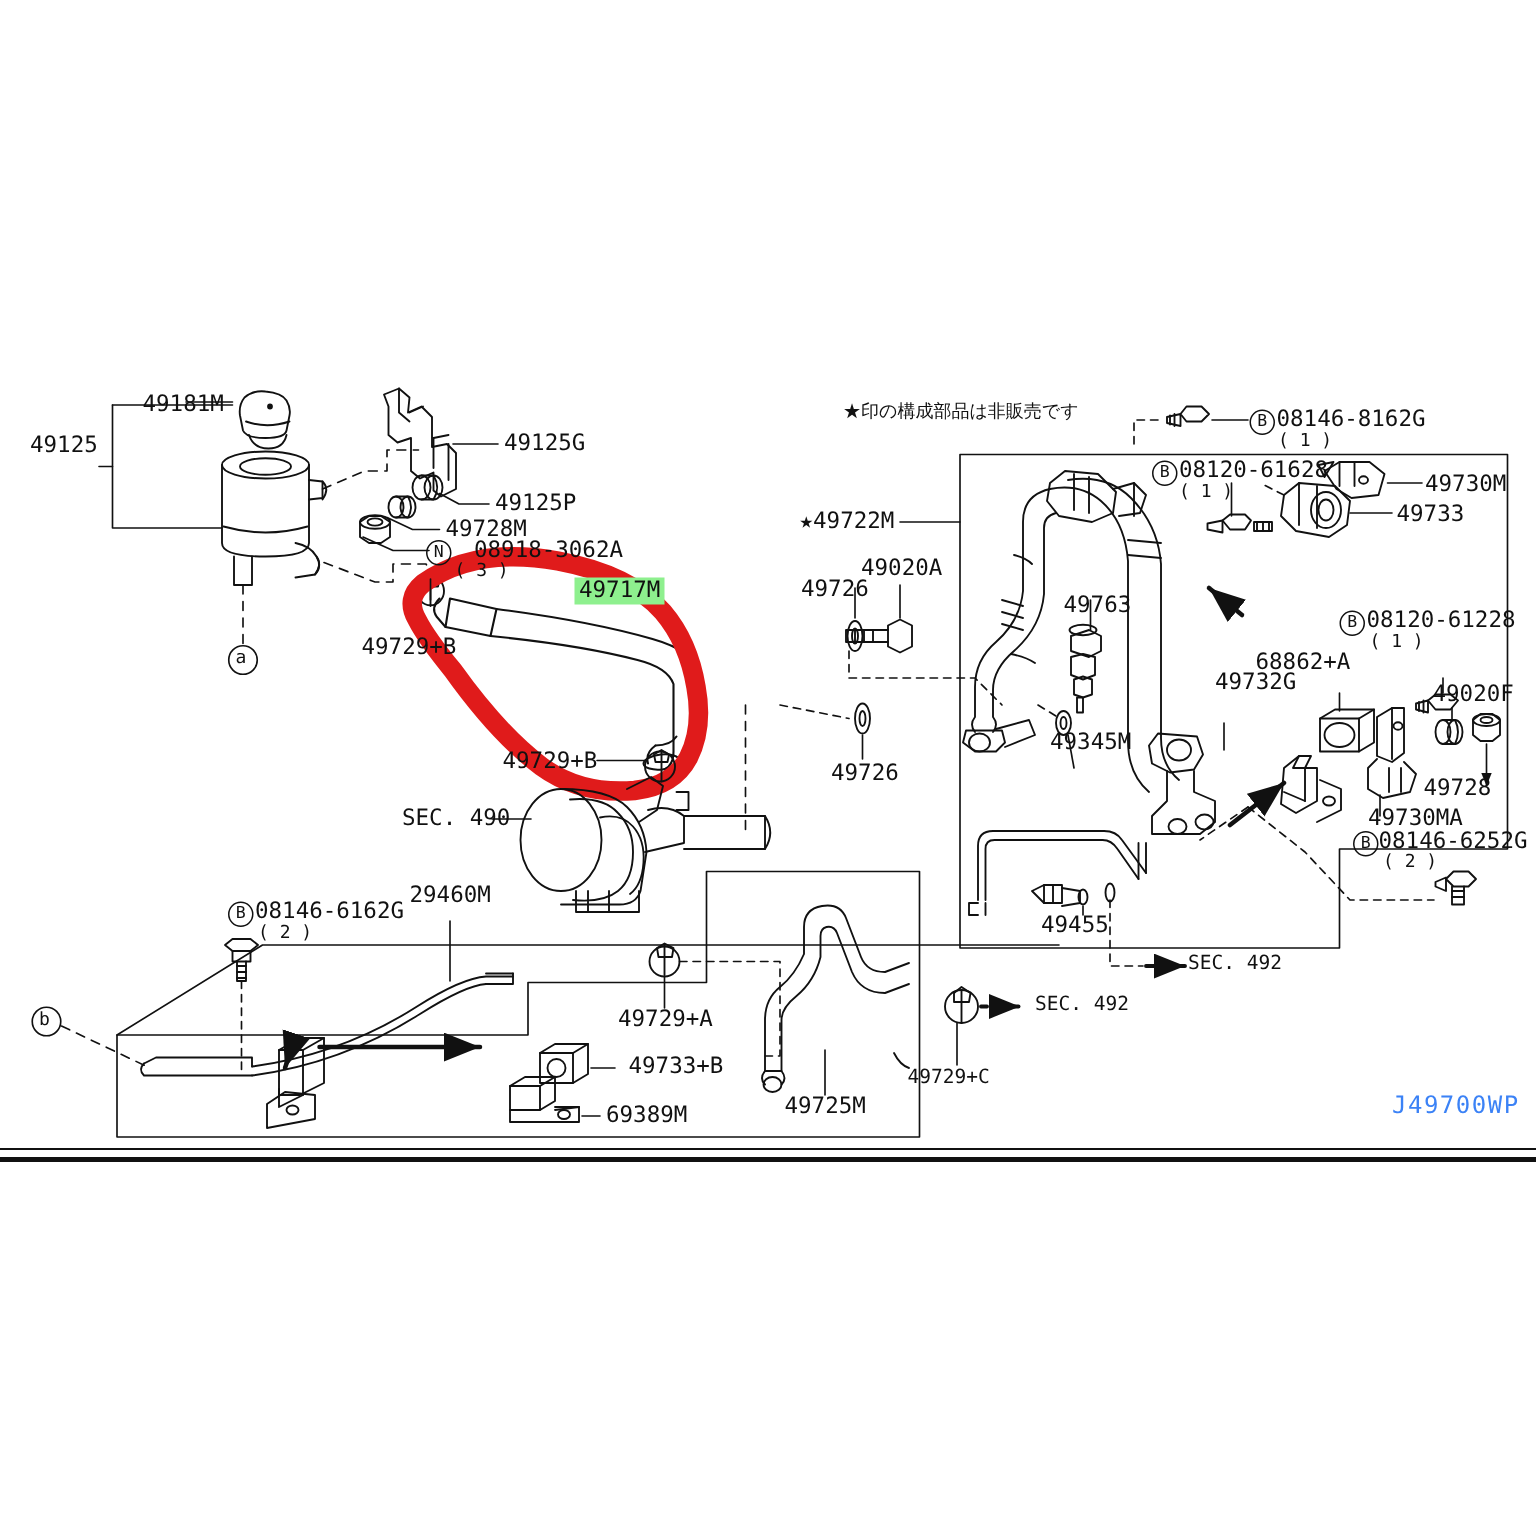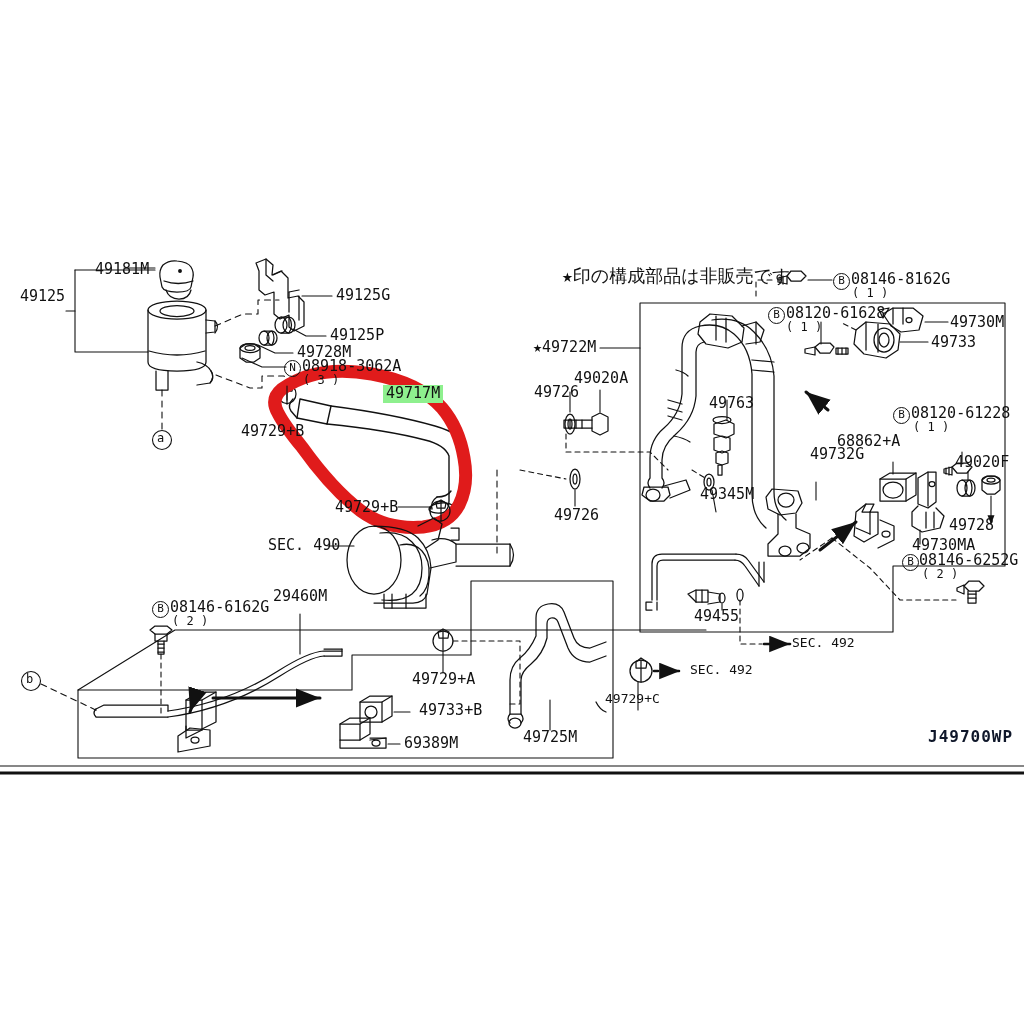--- a/index.html
+++ b/index.html
@@ -3,24 +3,24 @@
 <meta charset="utf-8">
 <style>
   html,body{margin:0;padding:0;background:#ffffff;}
   body{width:1024px;height:1024px;overflow:hidden;font-family:"DejaVu Sans",sans-serif;}
   #stage{position:relative;width:1024px;height:1024px;background:#fff;}
   #canvas{position:absolute;left:0;top:0;width:1024px;height:1024px;}
   .lbl{position:absolute;font-family:"DejaVu Sans Mono","Liberation Mono",monospace;
        font-size:15px;color:#111;white-space:nowrap;letter-spacing:0px;line-height:1.05;}
   .lbl.sm{font-size:13px;}
   .lbl.qty{font-size:12px;}
-  .lbl.jp{font-family:Liberation Mono, monospace;font-size:18px;}
+  .lbl.jp{font-family:Liberation Sans, sans-serif;font-size:12px;}
   .hl{background:#8ef08e;padding:1px 3px;}
   .ttl{position:absolute;font-family:"DejaVu Sans Mono","Liberation Mono",monospace;
-       font-size:16px;color:#0f172a;letter-spacing:1px;font-weight:bold;}
+       font-size:16px;color:#3b82f6;letter-spacing:1px;}
 </style>
 </head>
 <body>
 
 <div id="stage">
 
 <svg id="canvas" viewBox="0 0 1024 1024">
   <defs>
     <marker id="ah" markerWidth="9" markerHeight="9" refX="8" refY="3.2" orient="auto">
       <path d="M0,0 L8,3.2 L0,6.4 z" fill="#111"></path>
@@ -509,40 +509,40 @@
   </g>
 </svg>
 
 <div class="lbl" style="left:20px;top:289px">49125</div>
 <div class="lbl" style="left:95px;top:262px">49181M</div>
 <div class="lbl" style="left:336px;top:288px">49125G</div>
 <div class="lbl" style="left:330px;top:328px">49125P</div>
 <div class="lbl" style="left:297px;top:345px">49728M</div>
 
 <div class="lbl" style="left:284px;top:359px">
-  <span style="display:inline-block;border:1.3px solid #111;border-radius:50%;width:15px;height:15px;line-height:14px;text-align:center;font-size:11px;">N</span><span style="margin-left:1px">08918-3062A</span>
+  <span style="display:inline-block;border:1.3px solid #111;border-radius:50%;width:15px;height:15px;line-height:14px;text-align:center;font-size:11px;">N</span><span style="margin-left:15px">08918-3062A</span>
 </div>
 <div class="lbl qty" style="left:303px;top:374px">( 3 )</div>
 
 <div class="lbl" style="left:241px;top:424px">49729+B</div>
 <div class="lbl hl" style="left:383px;top:385px">49717M</div>
 <div class="lbl" style="left:335px;top:500px">49729+B</div>
 <div class="lbl" style="left:268px;top:538px">SEC. 490</div>
 <div class="lbl" style="left:273px;top:589px">29460M</div>
 
 <div class="lbl" style="left:152px;top:600px">
   <span style="display:inline-block;border:1.3px solid #111;border-radius:50%;width:15px;height:15px;line-height:14px;text-align:center;font-size:11px;">B</span><span style="margin-left:1px">08146-6162G</span>
 </div>
 <div class="lbl qty" style="left:172px;top:615px">( 2 )</div>
 
 <div class="lbl" style="left:412px;top:672px">49729+A</div>
 <div class="lbl" style="left:419px;top:703px">49733+B</div>
 <div class="lbl" style="left:404px;top:736px">69389M</div>
 <div class="lbl" style="left:523px;top:730px">49725M</div>
-<div class="lbl sm" style="left:605px;top:692px">49729+C</div>
+<div class="lbl sm" style="left:605px;top:712px">49729+C</div>
 <div class="lbl sm" style="left:690px;top:663px">SEC. 492</div>
 <div class="lbl sm" style="left:792px;top:636px">SEC. 492</div>
 
 <div class="lbl jp" style="left:562px;top:268px">★印の構成部品は非販売です</div>
 
 <div class="lbl" style="left:533px;top:340px">
   <span>★</span><span>49722M</span>
 </div>
 
 <div class="lbl" style="left:534px;top:385px">49726</div>

